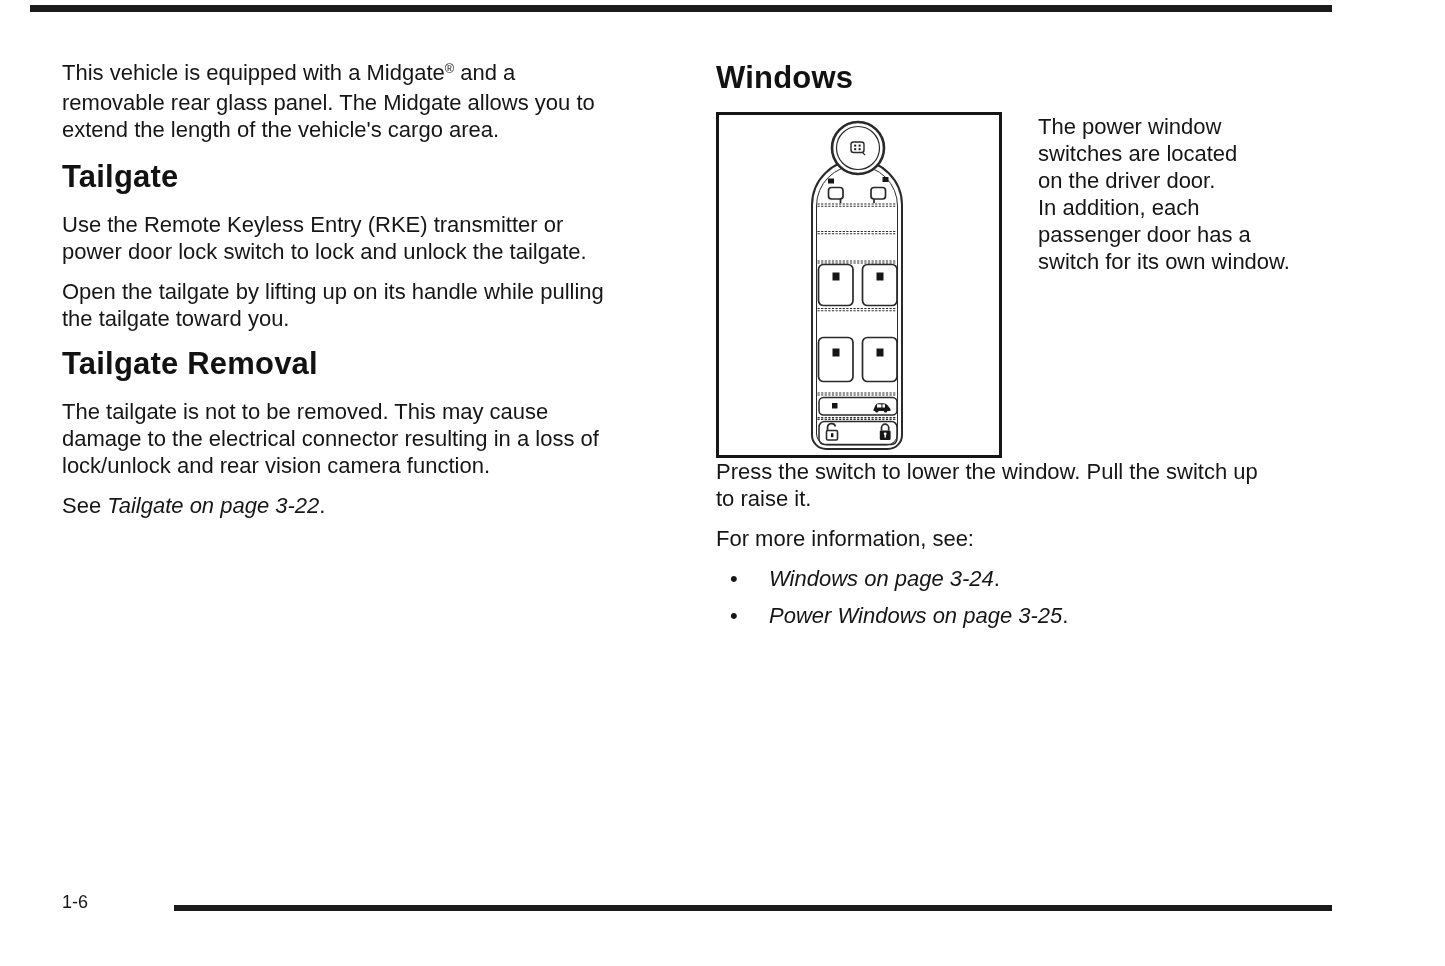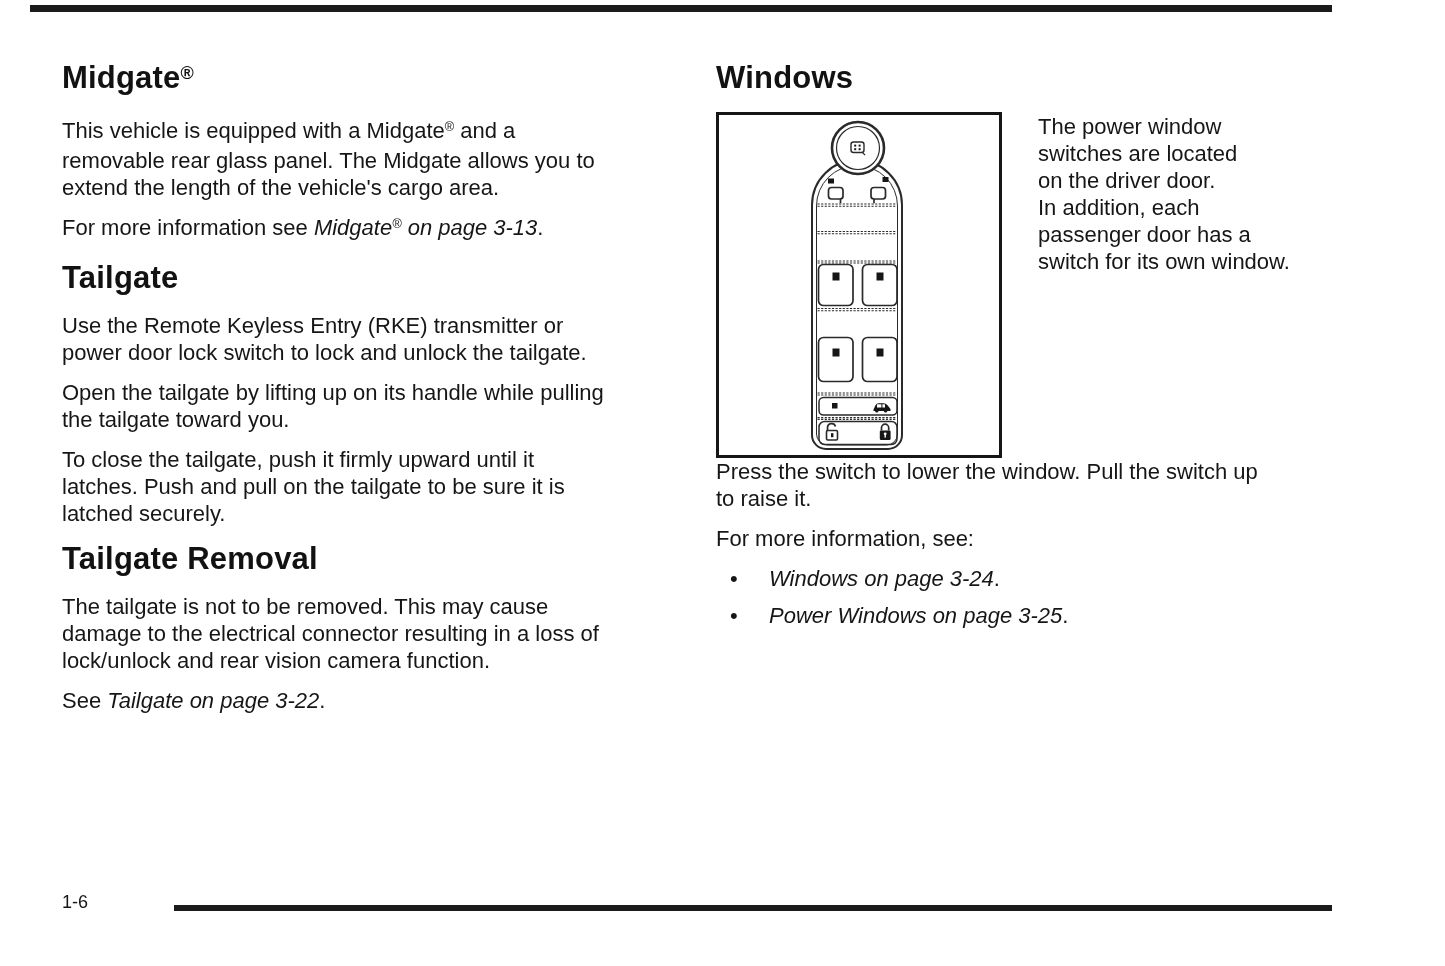--- a/index.html
+++ b/index.html
@@ -71,37 +71,32 @@
 </style>
 </head>
 <body>
 
 <div class="page">
 
   <div class="top-rule"></div>
 
   <div class="col-left">
 
-    <h2 class="section-heading"><span>Midgate</span><span class="sup">®</span></h2>
 
     <p class="body"><span>This vehicle is equipped with a Midgate</span><span class="sup">®</span><span> and a
 removable rear glass panel. The Midgate allows you to
 extend the length of the vehicle's cargo area.</span></p>
 
-    <p class="body"><span>For more information see </span><span class="ref">Midgate</span><span class="ref sup">®</span><span class="ref"> on page 3-13</span><span>.</span></p>
 
     <h2 class="section-heading gap-large">Tailgate</h2>
 
     <p class="body">Use the Remote Keyless Entry (RKE) transmitter or
 power door lock switch to lock and unlock the tailgate.</p>
     <p class="body">Open the tailgate by lifting up on its handle while pulling
 the tailgate toward you.</p>
-    <p class="body">To close the tailgate, push it firmly upward until it
-latches. Push and pull on the tailgate to be sure it is
-latched securely.</p>
 
     <h2 class="section-heading gap-small">Tailgate Removal</h2>
 
     <p class="body">The tailgate is not to be removed. This may cause
 damage to the electrical connector resulting in a loss of
 lock/unlock and rear vision camera function.</p>
 
     <p class="body"><span>See </span><span class="ref">Tailgate on page 3-22</span><span>.</span></p>
 
   </div>

